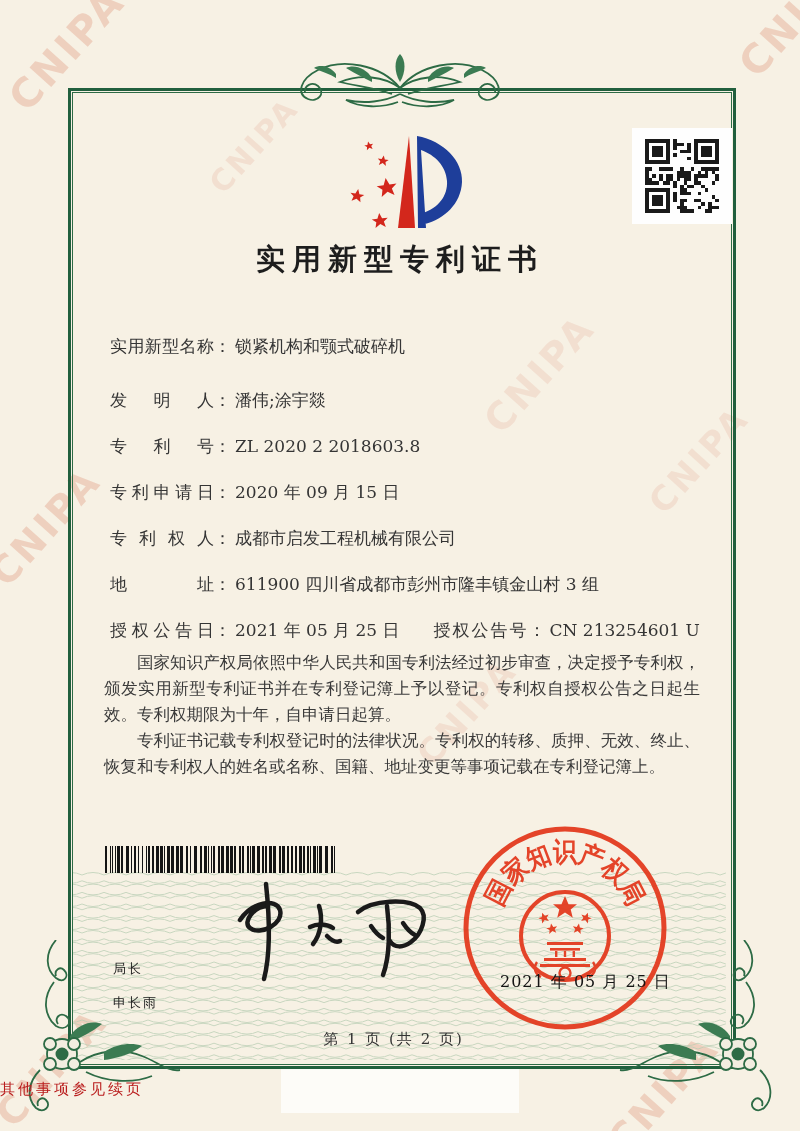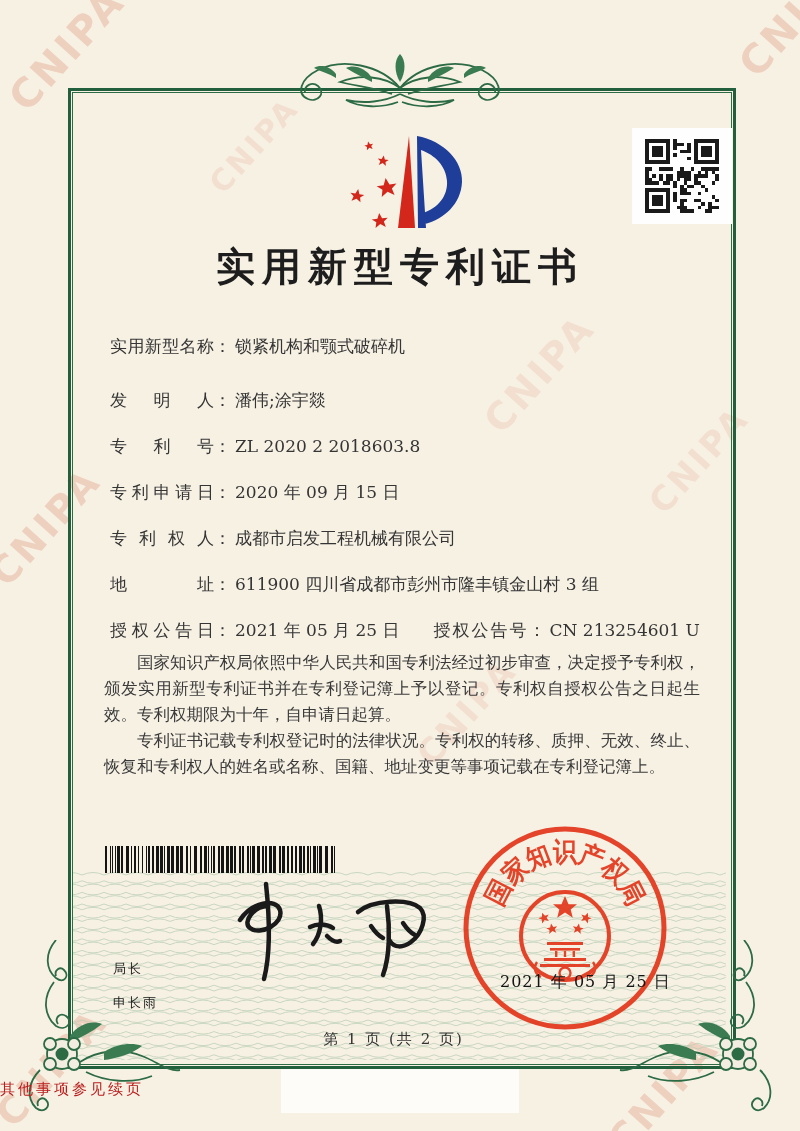--- a/index.html
+++ b/index.html
@@ -13,21 +13,21 @@
   .guilloche-wrap{position:absolute;left:72px;top:872px;width:654px;height:188px;overflow:hidden;z-index:2;}
   
   .frame{position:absolute;left:68px;top:88px;width:662px;height:975px;border:3px solid #215f3d;z-index:3;pointer-events:none;}
   .frame-inner{position:absolute;left:1px;top:1px;right:1px;bottom:1px;border:1px solid #2d6b45;}
   .orn{position:absolute;z-index:4;}
   
   .cert-no{position:absolute;left:110px;top:133px;font-size:17px;letter-spacing:1px;z-index:5;color:#333;}
   .logo{position:absolute;left:336px;top:124px;z-index:5;}
   .qr-patch{position:absolute;left:632px;top:128px;width:100px;height:96px;background:#fefefe;z-index:5;
             display:flex;align-items:center;justify-content:center;}
-  .title{position:absolute;left:0;right:0;top:240px;text-align:center;font-size:39px;font-weight:700;
+  .title{position:absolute;left:0;right:0;top:240px;text-align:center;font-size:29px;font-weight:700;
          letter-spacing:7px;color:#1d1d1d;z-index:5;}
   
   .fields{position:absolute;left:110px;top:334px;width:580px;font-size:17px;z-index:5;color:#353535;}
   .frow{line-height:24px;margin-bottom:22px;white-space:nowrap;}
   .frow.first{margin-bottom:30px;}
   .flabel{display:inline-block;width:104px;text-align:justify;text-align-last:justify;vertical-align:top;}
   .flabel.plain{width:auto;text-align:right;text-align-last:auto;letter-spacing:2px;}
   .fvalue{margin-left:4px;text-align:right;}
   .grant2{margin-left:34px;}
   

